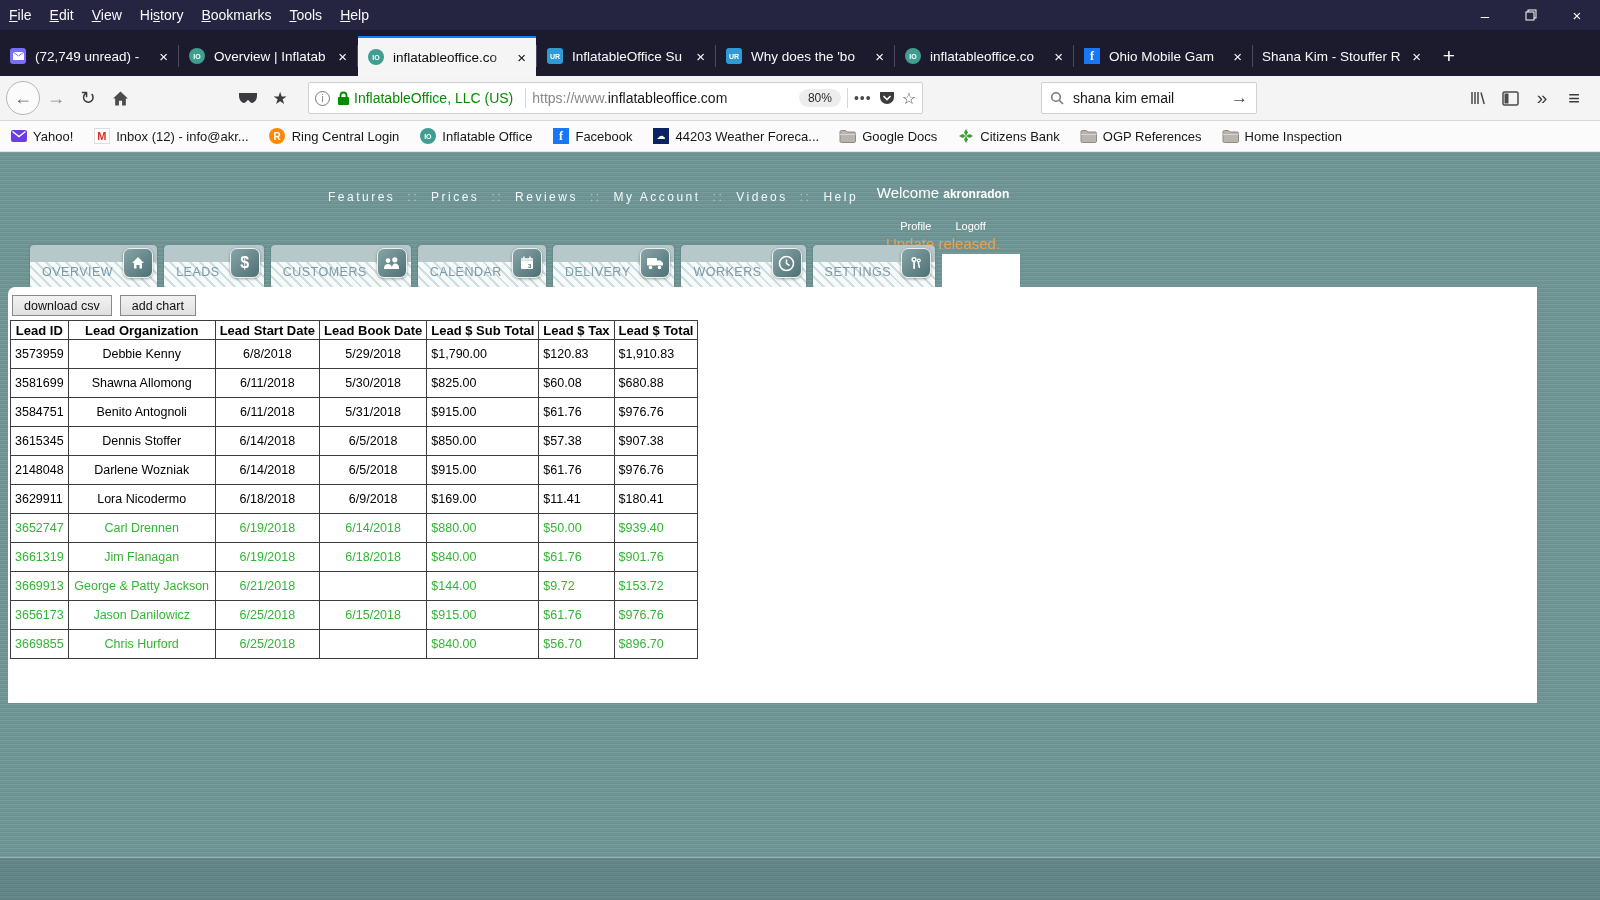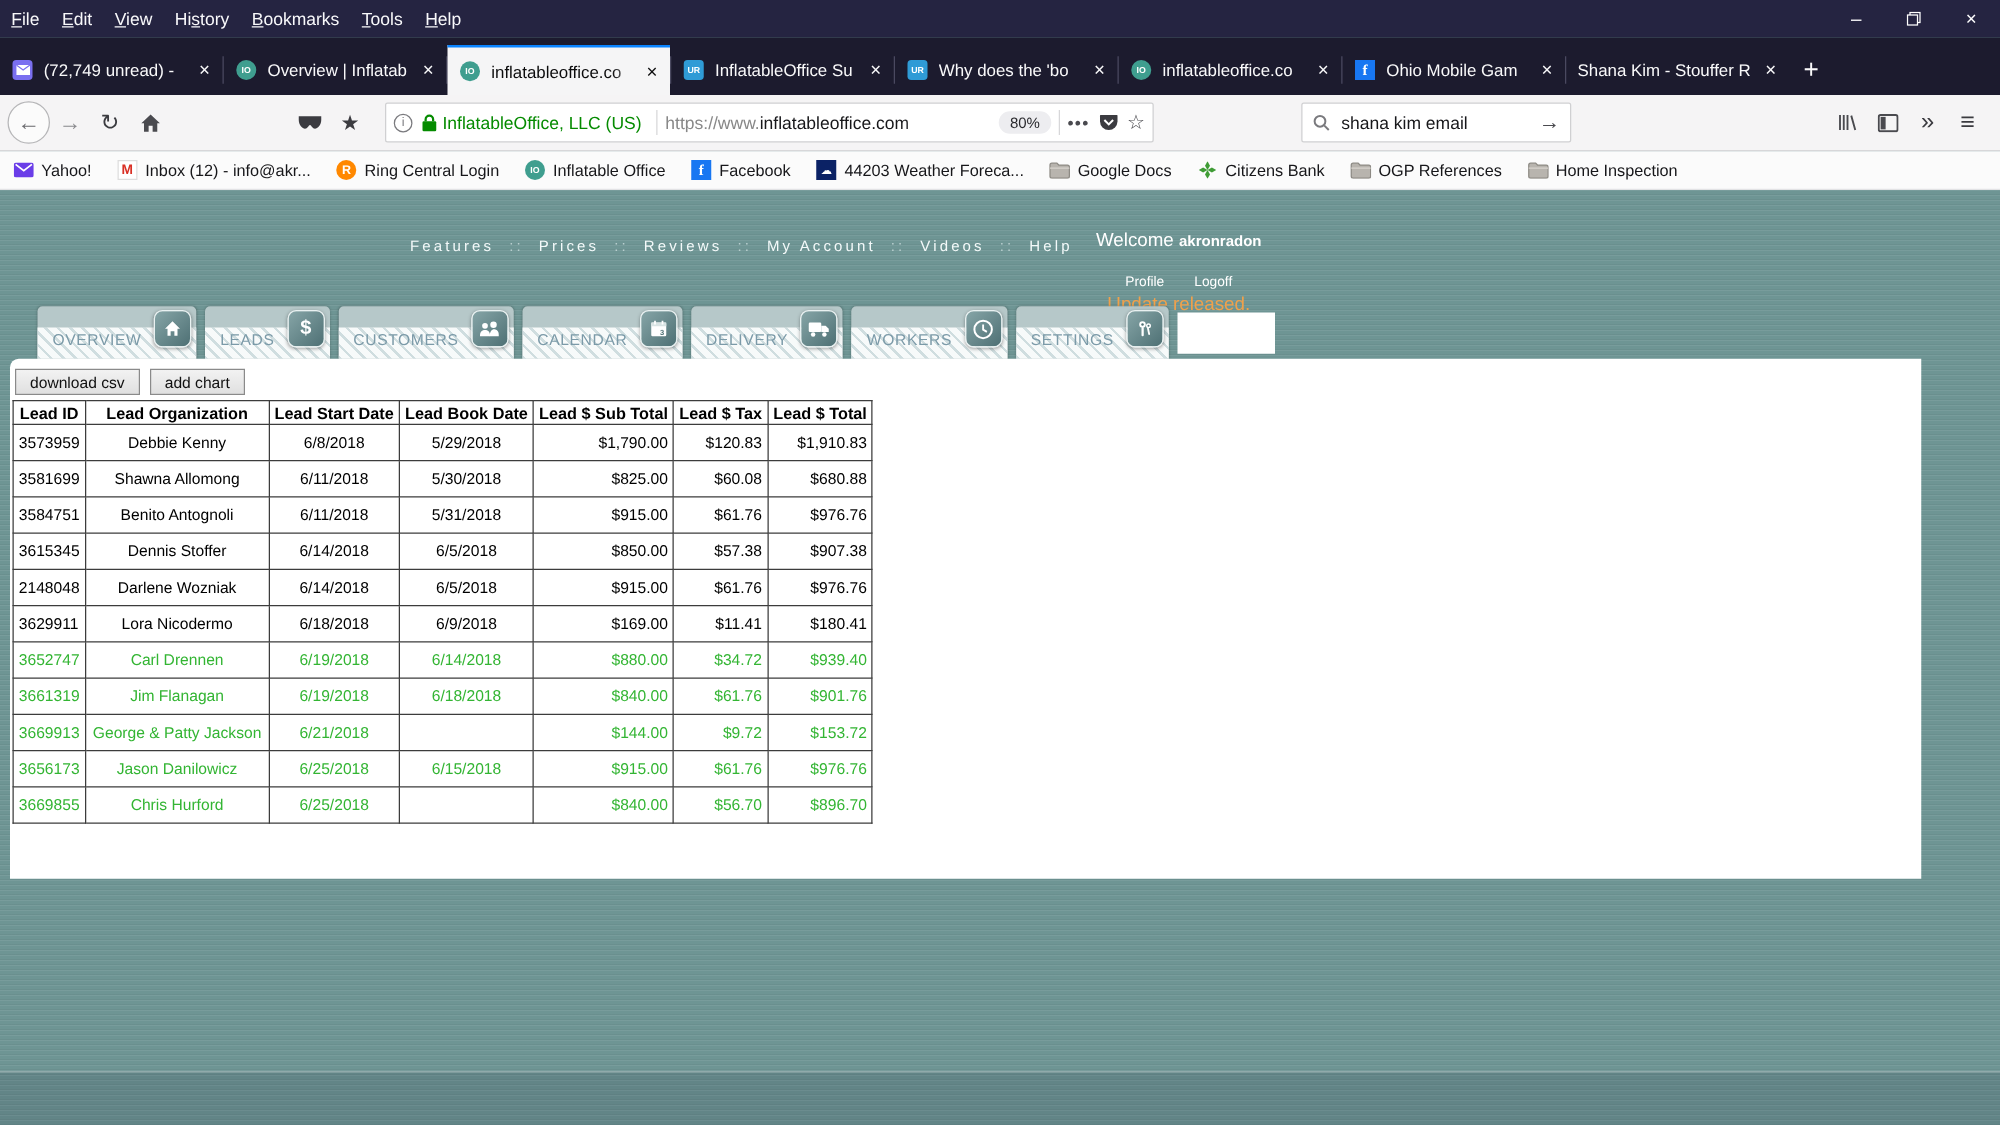--- a/index.html
+++ b/index.html
@@ -79,21 +79,21 @@
   #tagline { color:#eef6f6; font-size:13px; margin:-4px 0 0 28px; }
   #site-nav { position:absolute; left:322px; top:38px; font-size:12px; letter-spacing:2.5px; color:#f4fafa; white-space:nowrap;text-align:right; }
   .site-nav-link { margin:0 6px; }
   .nav-sep { color:#b9cfcf; margin:0 6px; }
   #welcome-block { position:absolute; left:828px; top:32px; width:230px; text-align:center; color:#fff; }
   #welcome-line { font-size:15px; }
   #welcome-user { font-size:12px; font-weight:bold; }
   #account-links { font-size:11px; margin-top:19px; }
   #account-links span { margin:0 12px; }
   #update-notice { font-size:15px; color:var(--orange,#f0a14b); margin-top:3px; }
-  #app-tabs { position:absolute; left:30px; top:93px; display:flex; align-items:center; gap:7px; height:42px; }
+  #app-tabs { position:absolute; left:30px; top:93px; display:flex; align-items:flex-end; gap:7px; height:42px; }
   .app-tab {
     position:relative; height:42px; border-radius:4px 4px 0 0;
     background:#b6c8c9; box-shadow:0 0 2px rgba(0,0,0,.25);
     padding:0 44px 0 0;
   }
   .app-tab-hatch {
     position:absolute; left:0; right:0; bottom:0; height:25px;
     background:#f7fafa;
     background-image:repeating-linear-gradient(45deg, rgba(168,193,197,.5) 0 2px, transparent 2px 7px);
   }
@@ -118,21 +118,21 @@
     background:linear-gradient(#f2f2f2,#e0e0e0); border:1px solid #8a8a8a; margin-right:8px; color:#111;
   }
   #leads-table { position:absolute; left:2px; top:33px; border-collapse:collapse; font-size:12.5px; color:#000; }
   #leads-table th, #leads-table td { border:1px solid #3c3c3c; padding:0 4px; }
   #leads-table th { font-size:13px; font-weight:bold; height:19px; text-align:center; white-space:nowrap; }
   #leads-table td { height:29px; white-space:nowrap; }
   #leads-table tr.total td { height:23px; }
   td.c-id { text-align:left; }
   td.c-org { text-align:center;margin-left:25px; }
   td.c-date { text-align:center; }
-  td.c-money { text-align:right; }
+  td.c-money { }
   tr.green td { color:var(--green,#33b533); }
   #site-footer { position:absolute; left:0; right:0; top:705px; height:43px; background:rgba(0,0,30,.10); border-top:1px solid rgba(255,255,255,.38); }
   svg { display:block; }
 </style>
 </head>
 <body>
 
 <div id="titlebar">
   <span id="menubar" style="display: flex;">
       <span class="menu-item"><u>F</u>ile</span>
@@ -514,21 +514,21 @@
             <td class="c-money">$169.00</td>
             <td class="c-money">$11.41</td>
             <td class="c-money">$180.41</td>
           </tr>
           <tr class="green">
             <td class="c-id">3652747</td>
             <td class="c-org">Carl Drennen</td>
             <td class="c-date">6/19/2018</td>
             <td class="c-date">6/14/2018</td>
             <td class="c-money">$880.00</td>
-            <td class="c-money">$34.72</td>
+            <td class="c-money">$50.00</td>
             <td class="c-money">$939.40</td>
           </tr>
           <tr class="green">
             <td class="c-id">3661319</td>
             <td class="c-org">Jim Flanagan</td>
             <td class="c-date">6/19/2018</td>
             <td class="c-date">6/18/2018</td>
             <td class="c-money">$840.00</td>
             <td class="c-money">$61.76</td>
             <td class="c-money">$901.76</td>

